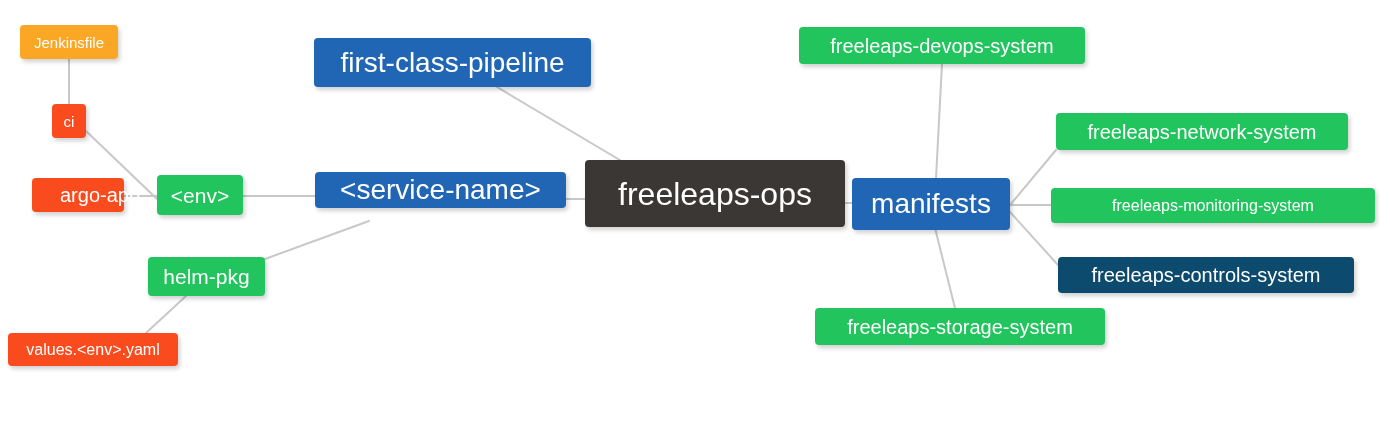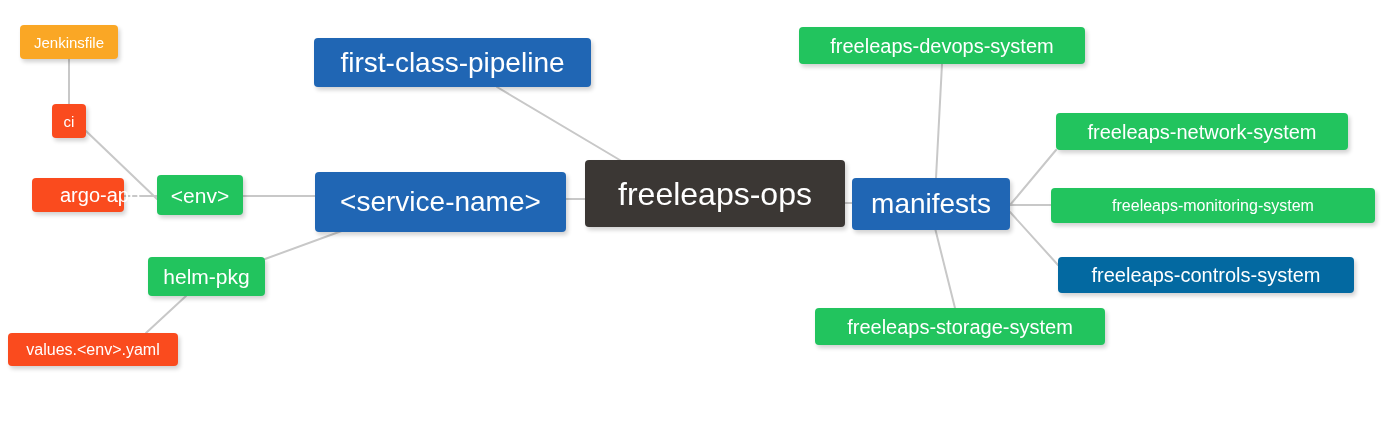--- a/index.html
+++ b/index.html
@@ -81,38 +81,38 @@
       </div>
       <div class="node" style="left: 148px; top: 257px; width: 117px; height: 39px; background: rgb(34, 196, 94); font-size: 21px; color: rgb(255, 255, 255);">
         <span class="node-label">helm-pkg</span>
       </div>
       <div class="node" style="left: 8px; top: 333px; width: 170px; height: 33px; background: rgb(250, 75, 30); font-size: 16px; color: rgb(255, 255, 255); text-align: right;">
         <span class="node-label">values.&lt;env&gt;.yaml</span>
       </div>
       <div class="node" style="left: 314px; top: 38px; width: 277px; height: 49px; background: rgb(32, 102, 180); font-size: 28px; color: rgb(255, 255, 255);">
         <span class="node-label">first-class-pipeline</span>
       </div>
-      <div class="node" style="left: 315px; top: 172px; width: 251px; height: 60px; background: rgb(32, 102, 180); font-size: 28px; color: rgb(255, 255, 255);">
+      <div class="node" style="left: 315px; top: 172px; width: 251px; height: 36px; background: rgb(32, 102, 180); font-size: 28px; color: rgb(255, 255, 255);">
         <span class="node-label">&lt;service-name&gt;</span>
       </div>
       <div class="node" style="left: 585px; top: 160px; width: 260px; height: 67px; background: rgb(59, 55, 52); font-size: 32px; color: rgb(255, 255, 255);">
         <span class="node-label">freeleaps-ops</span>
       </div>
       <div class="node" style="left: 852px; top: 178px; width: 158px; height: 52px; background: rgb(32, 102, 180); font-size: 28px; color: rgb(255, 255, 255);">
         <span class="node-label">manifests</span>
       </div>
       <div class="node" style="left: 799px; top: 27px; width: 286px; height: 37px; background: rgb(34, 196, 94); font-size: 20px; color: rgb(255, 255, 255);">
         <span class="node-label">freeleaps-devops-system</span>
       </div>
       <div class="node" style="left: 1056px; top: 113px; width: 292px; height: 37px; background: rgb(34, 196, 94); font-size: 20px; color: rgb(255, 255, 255); text-align: center;">
         <span class="node-label">freeleaps-network-system</span>
       </div>
       <div class="node" style="left: 1051px; top: 188px; width: 324px; height: 35px; background: rgb(34, 196, 94); font-size: 16px; color: rgb(255, 255, 255);">
         <span class="node-label">freeleaps-monitoring-system</span>
       </div>
-      <div class="node" style="left: 1058px; top: 257px; width: 296px; height: 36px; background: #0369a1; font-size: 20px; color: rgb(255, 255, 255);">
+      <div class="node" style="left: 1058px; top: 257px; width: 296px; height: 36px; background: #0c4a6e; font-size: 20px; color: rgb(255, 255, 255);">
         <span class="node-label">freeleaps-controls-system</span>
       </div>
       <div class="node" style="left: 815px; top: 308px; width: 290px; height: 37px; background: rgb(34, 196, 94); font-size: 20px; color: rgb(255, 255, 255);">
         <span class="node-label">freeleaps-storage-system</span>
       </div>
     </div>
 </div>
 
 </body></html>

